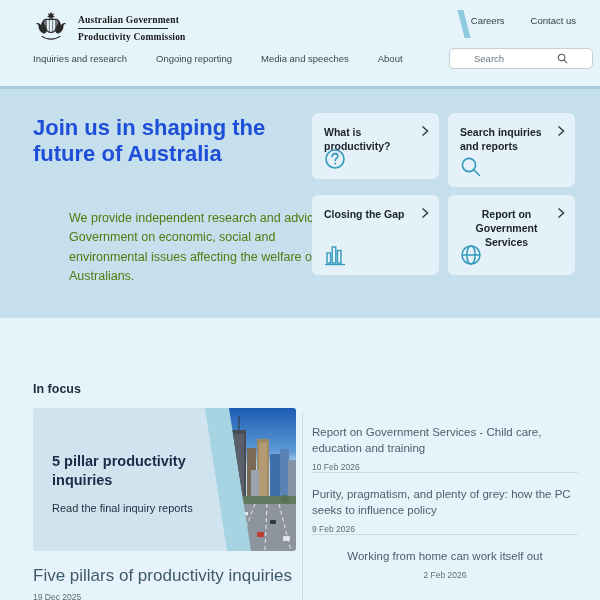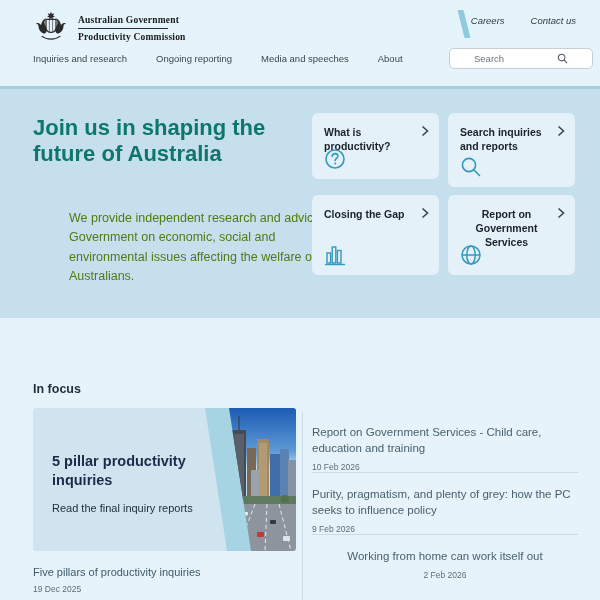--- a/index.html
+++ b/index.html
@@ -11,36 +11,36 @@
   .band   { position:absolute; top:86px; left:0; width:600px; height:3px; background:#a8cddc; }
 
   .crest { position:absolute; left:31px; top:10px; width:40px; height:36px; }
   .logo-text { position:absolute; left:78px; top:15px; font-family:"Liberation Serif", serif; color:#1a1a1a; }
   .logo-line1 { font-weight:bold; font-size:9.5px; letter-spacing:.2px; }
   .logo-divider { width:90px; height:1px; background:#2b2b2b; margin:3px 0 3px 0; }
   .logo-line2 { font-weight:bold; font-size:9.5px; letter-spacing:.2px; }
 
   .slash { position:absolute; left:461px; top:10px; width:6px; height:28px; background:#8fcadf; transform:skewX(14deg); }
 
-  .top-links { position:absolute; top:15px; right:24px; display:flex; gap:26px;font-style:italic; }
+  .top-links { position:absolute; top:15px; right:24px; display:flex; gap:26px; }
   .top-link { font-size:9.5px; color:#2f3d47; cursor:pointer; }
 
   .nav { position:absolute; left:33px; top:53px; display:flex; gap:29px; }
   .nav-item { font-size:9.5px; color:#3a4750; cursor:pointer; }
 
   .searchbox { position:absolute; left:449px; top:48px; width:144px; height:21px; background:#ffffff;
                border:1px solid #c7ced4; border-radius:5px; display:flex; align-items:center; padding:0 24px;justify-content:flex-end; }
   .searchbox input { border:none; outline:none; flex:1; font-size:9.5px; color:#333; background:transparent;
                      font-family:"Liberation Sans", sans-serif; min-width:0; }
   .searchbox input::placeholder { color:#6b757d; }
 
   
   .hero { position:absolute; top:89px; left:0; width:600px; height:229px; background:#c6dfec; }
   .hero-title { position:absolute; left:33px; top:26px; width:258px; font-size:22px; font-weight:bold;
-                color:#0f766e; line-height:1.2; }
+                color:#1d4ed8; line-height:1.2; }
   .hero-desc { position:absolute; left:33px; top:120px; width:270px; font-size:12.5px; color:#4d7c0f; line-height:1.55;margin-left:36px; }
 
   .hcard { position:absolute; width:127px; background:#e4f1f8; border-radius:6px; padding:12px; cursor:pointer; }
   .hcard-1 { left:312px; top:24px;  height:66px; }
   .hcard-2 { left:448px; top:24px;  height:74px; }
   .hcard-3 { left:312px; top:106px; height:80px; }
   .hcard-4 { left:448px; top:106px; height:80px;text-align:center; }
   .hcard-title { font-size:10.5px; font-weight:bold; color:#19222c; line-height:1.35; padding-right:10px; }
   .hcard-chevron { position:absolute; top:12px; right:10px; }
   .hcard-icon { position:absolute; left:12px; bottom:9px; }
@@ -50,21 +50,21 @@
   .infocus-heading { position:absolute; left:33px; top:32px; font-size:12.5px; font-weight:bold; color:#1d2f3c; }
 
   .promo { position:absolute; left:33px; top:58px; width:263px; height:143px; background:#d0e4ef;
            border-radius:3px; overflow:hidden; cursor:pointer; }
   .promo svg.art { position:absolute; inset:0; }
   .promo-title { position:absolute; left:19px; top:44px; width:150px; font-size:14.5px; font-weight:bold;
                  color:#1e2a49; line-height:1.3; }
   .promo-sub { position:absolute; left:19px; top:94px; font-size:11px; color:#22303f; }
 
   .feature-link { position:absolute; left:33px; top:216px; width:268px; cursor:pointer; }
-  .feature-link-title { font-size:11px; color:#3e5a6a; }
+  .feature-link-title { font-size:17px; color:#3e5a6a; }
   .feature-link-date  { font-size:8.5px; color:#5f6c75; margin-top:6px; }
 
   .vdivider { position:absolute; left:302px; top:62px; width:1px; height:203px; background:#c9dbe4; }
 
   .news { position:absolute; left:312px; top:74px; width:266px; }
   .news-item { padding-bottom:0; border-bottom:1px solid #c9dbe4; margin-bottom:13px; cursor:pointer; }
   .news-item:last-child { border-bottom:none;text-align:center; }
   .news-title { font-size:11.5px; color:#4a616e; line-height:1.4; }
   .news-date  { font-size:8.5px; color:#5f6c75; margin-top:6px; }
 </style>

